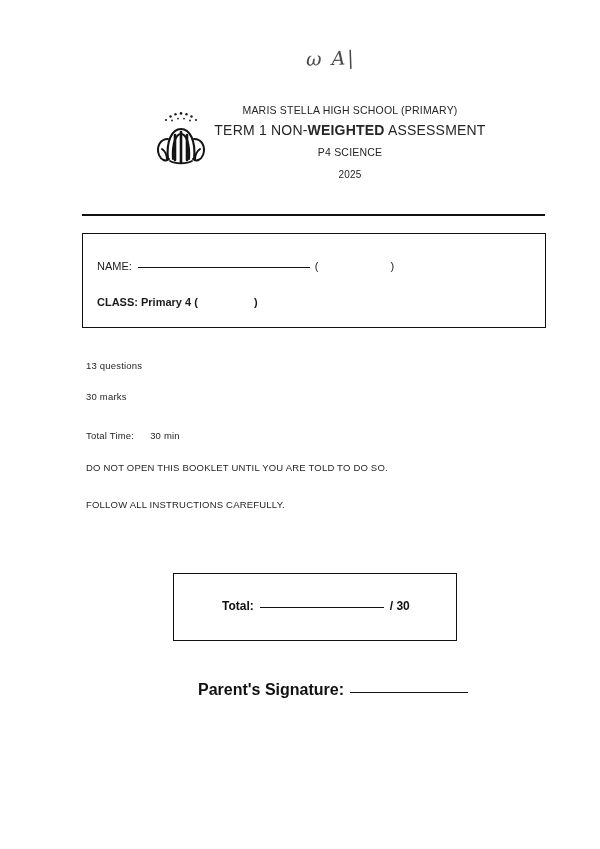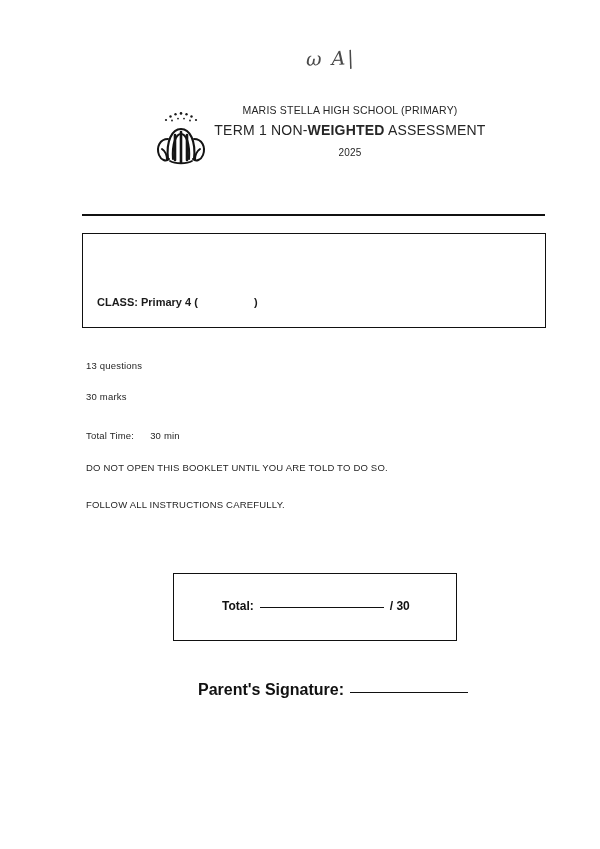--- a/index.html
+++ b/index.html
@@ -233,28 +233,32 @@
 
         <g fill="none" stroke="#141414" stroke-width="1.8" stroke-linecap="round">
           <path d="M22 56 C27 59, 39 59, 44 56"></path>
         </g>
       </svg>
     </div>
 
     <div class="header-lines">
       <div class="hline l1">MARIS STELLA HIGH SCHOOL (PRIMARY)</div>
       <div class="hline l2"><span>TERM 1 NON-</span><span class="bold-seg">WEIGHTED</span><span> ASSESSMENT</span></div>
+      <div class="hline l3">P4 SCIENCE</div>
       <div class="hline l4">2025</div>
     </div>
   </div>
 
   <div class="divider"></div>
 
   <div class="particulars-box">
 
+    <div class="field-row name-row">
+      <span class="field-label">NAME:</span><span class="blank-rule name-rule"></span><span class="paren">(</span><span class="paren-gap-name"></span><span class="paren">)</span>
+    </div>
 
     <div class="field-row class-row">
       <span class="field-label">CLASS: Primary 4</span>&nbsp;<span class="paren">(</span><span class="paren-gap-class"></span><span class="paren">)</span>
     </div>
   </div>
 
   <div class="instructions">
     <div class="ins-line ins-questions">13 questions</div>
     <div class="ins-line ins-marks">30 marks</div>
     <div class="ins-line ins-time"><span>Total Time:</span><span class="time-gap"></span><span>30 min</span></div>

